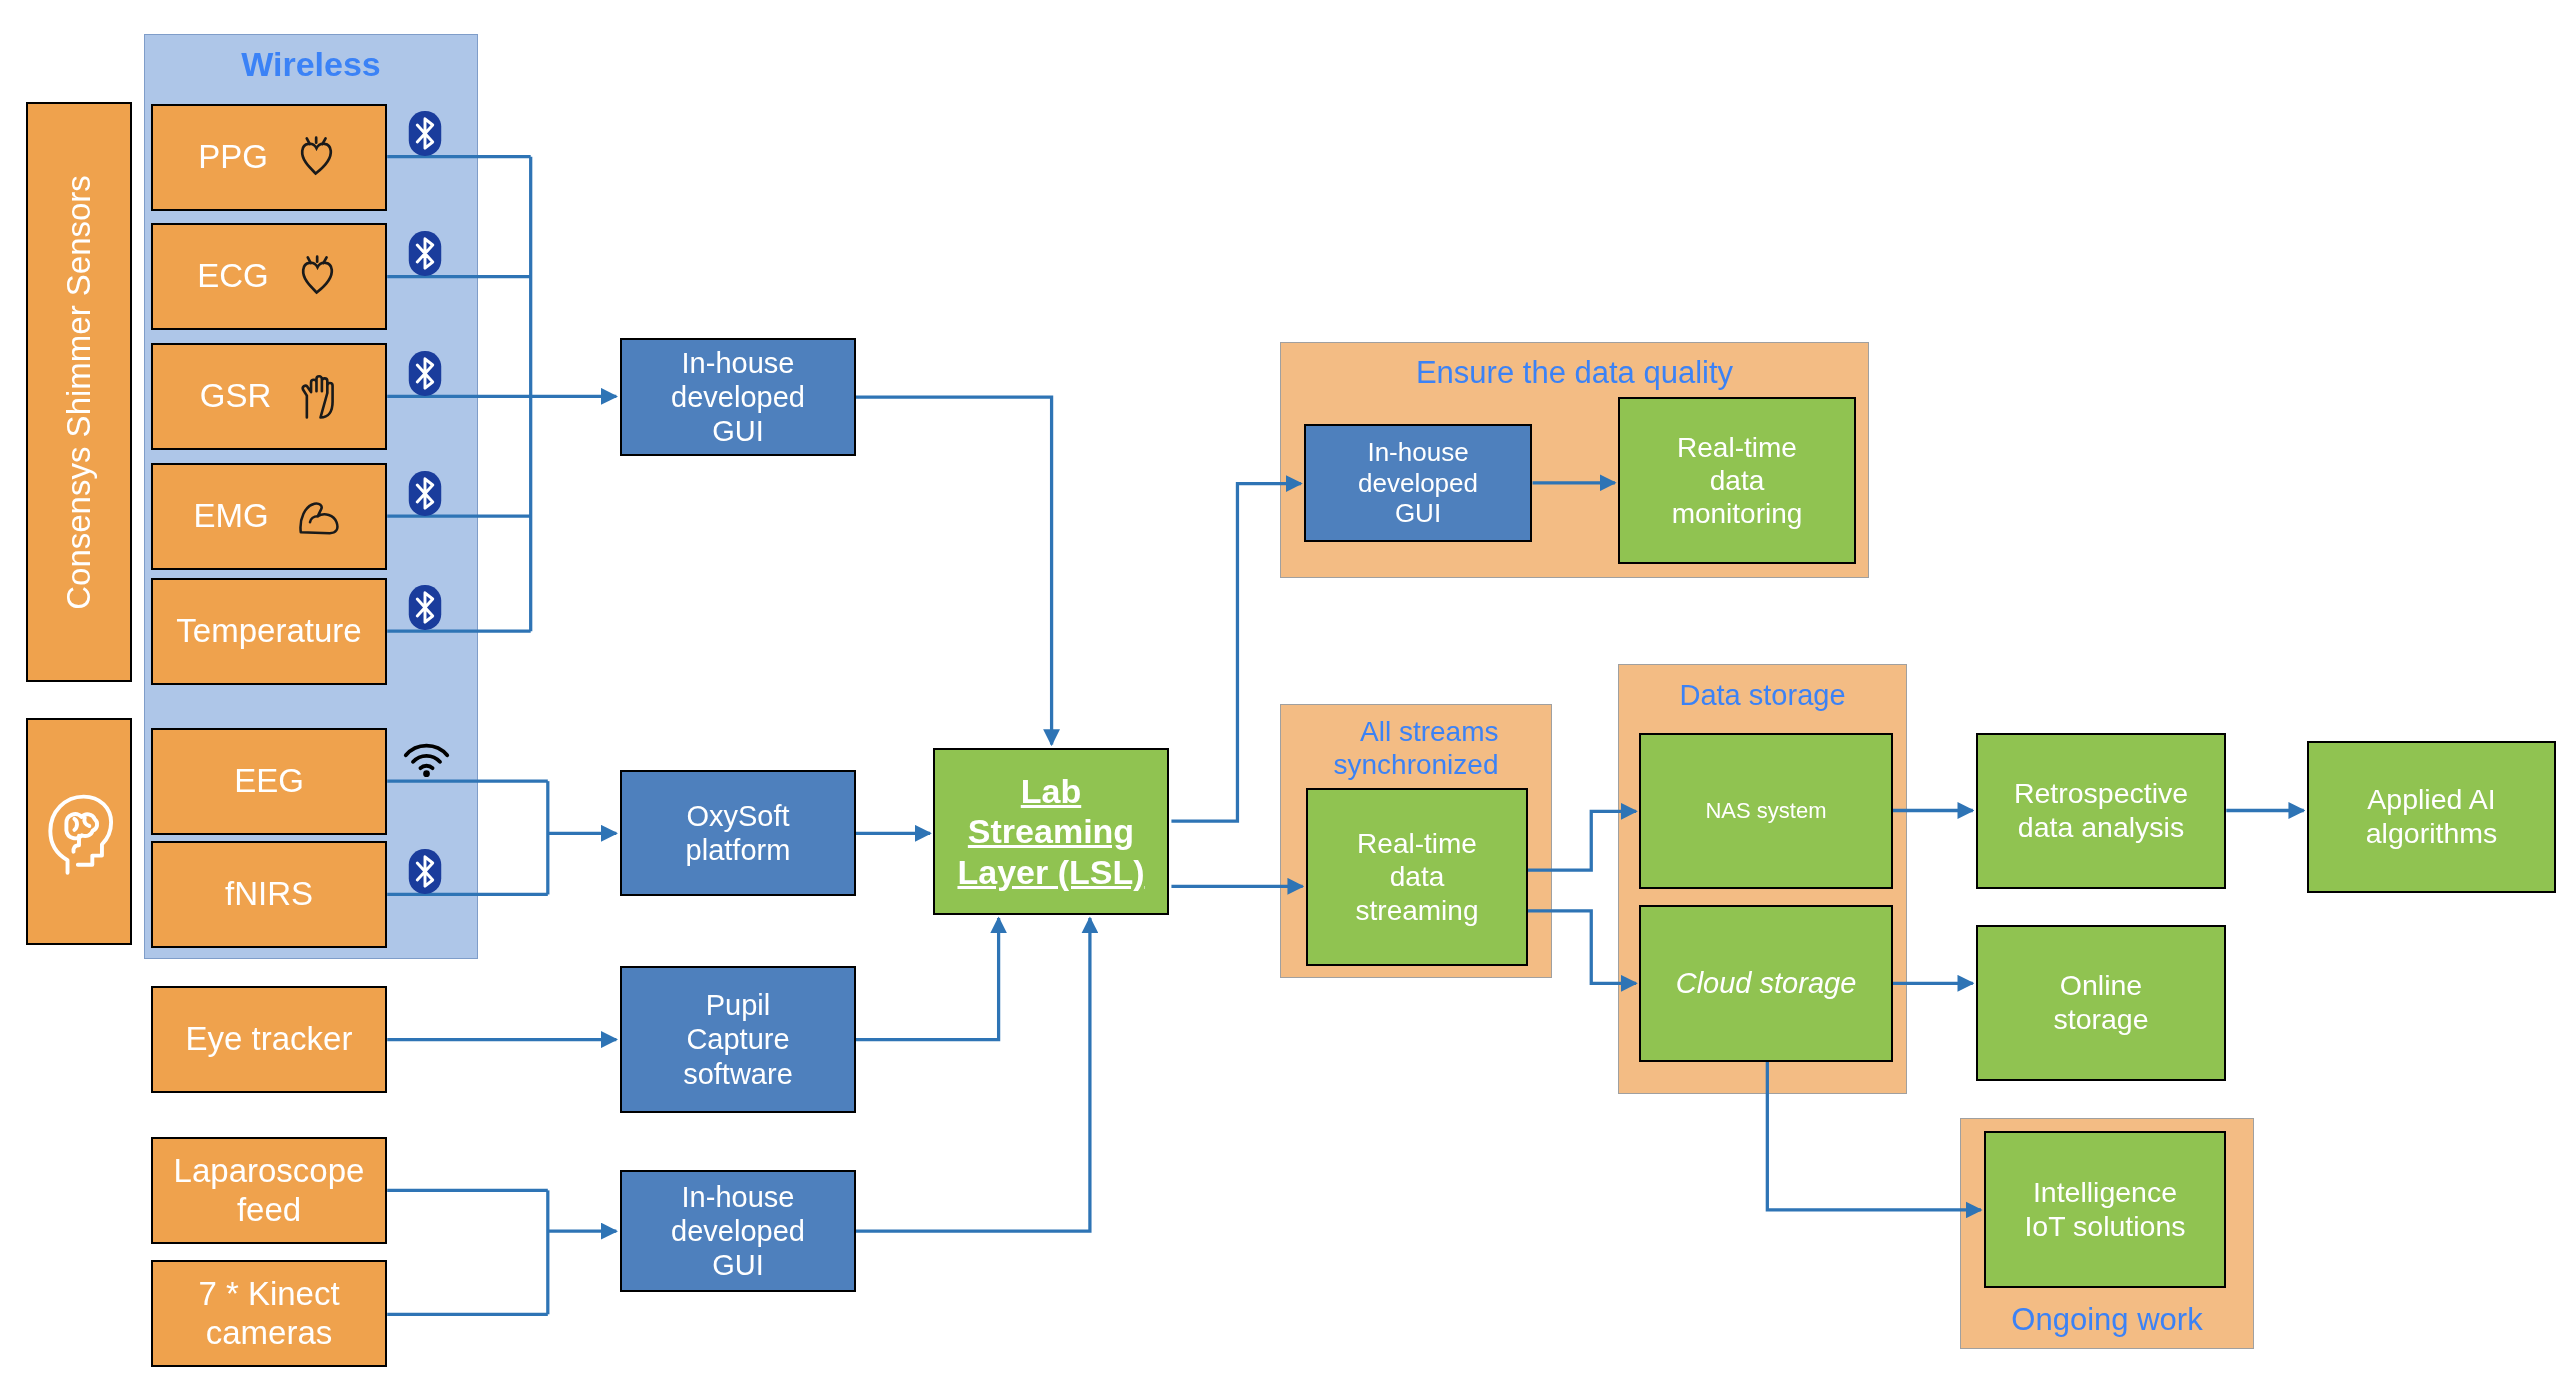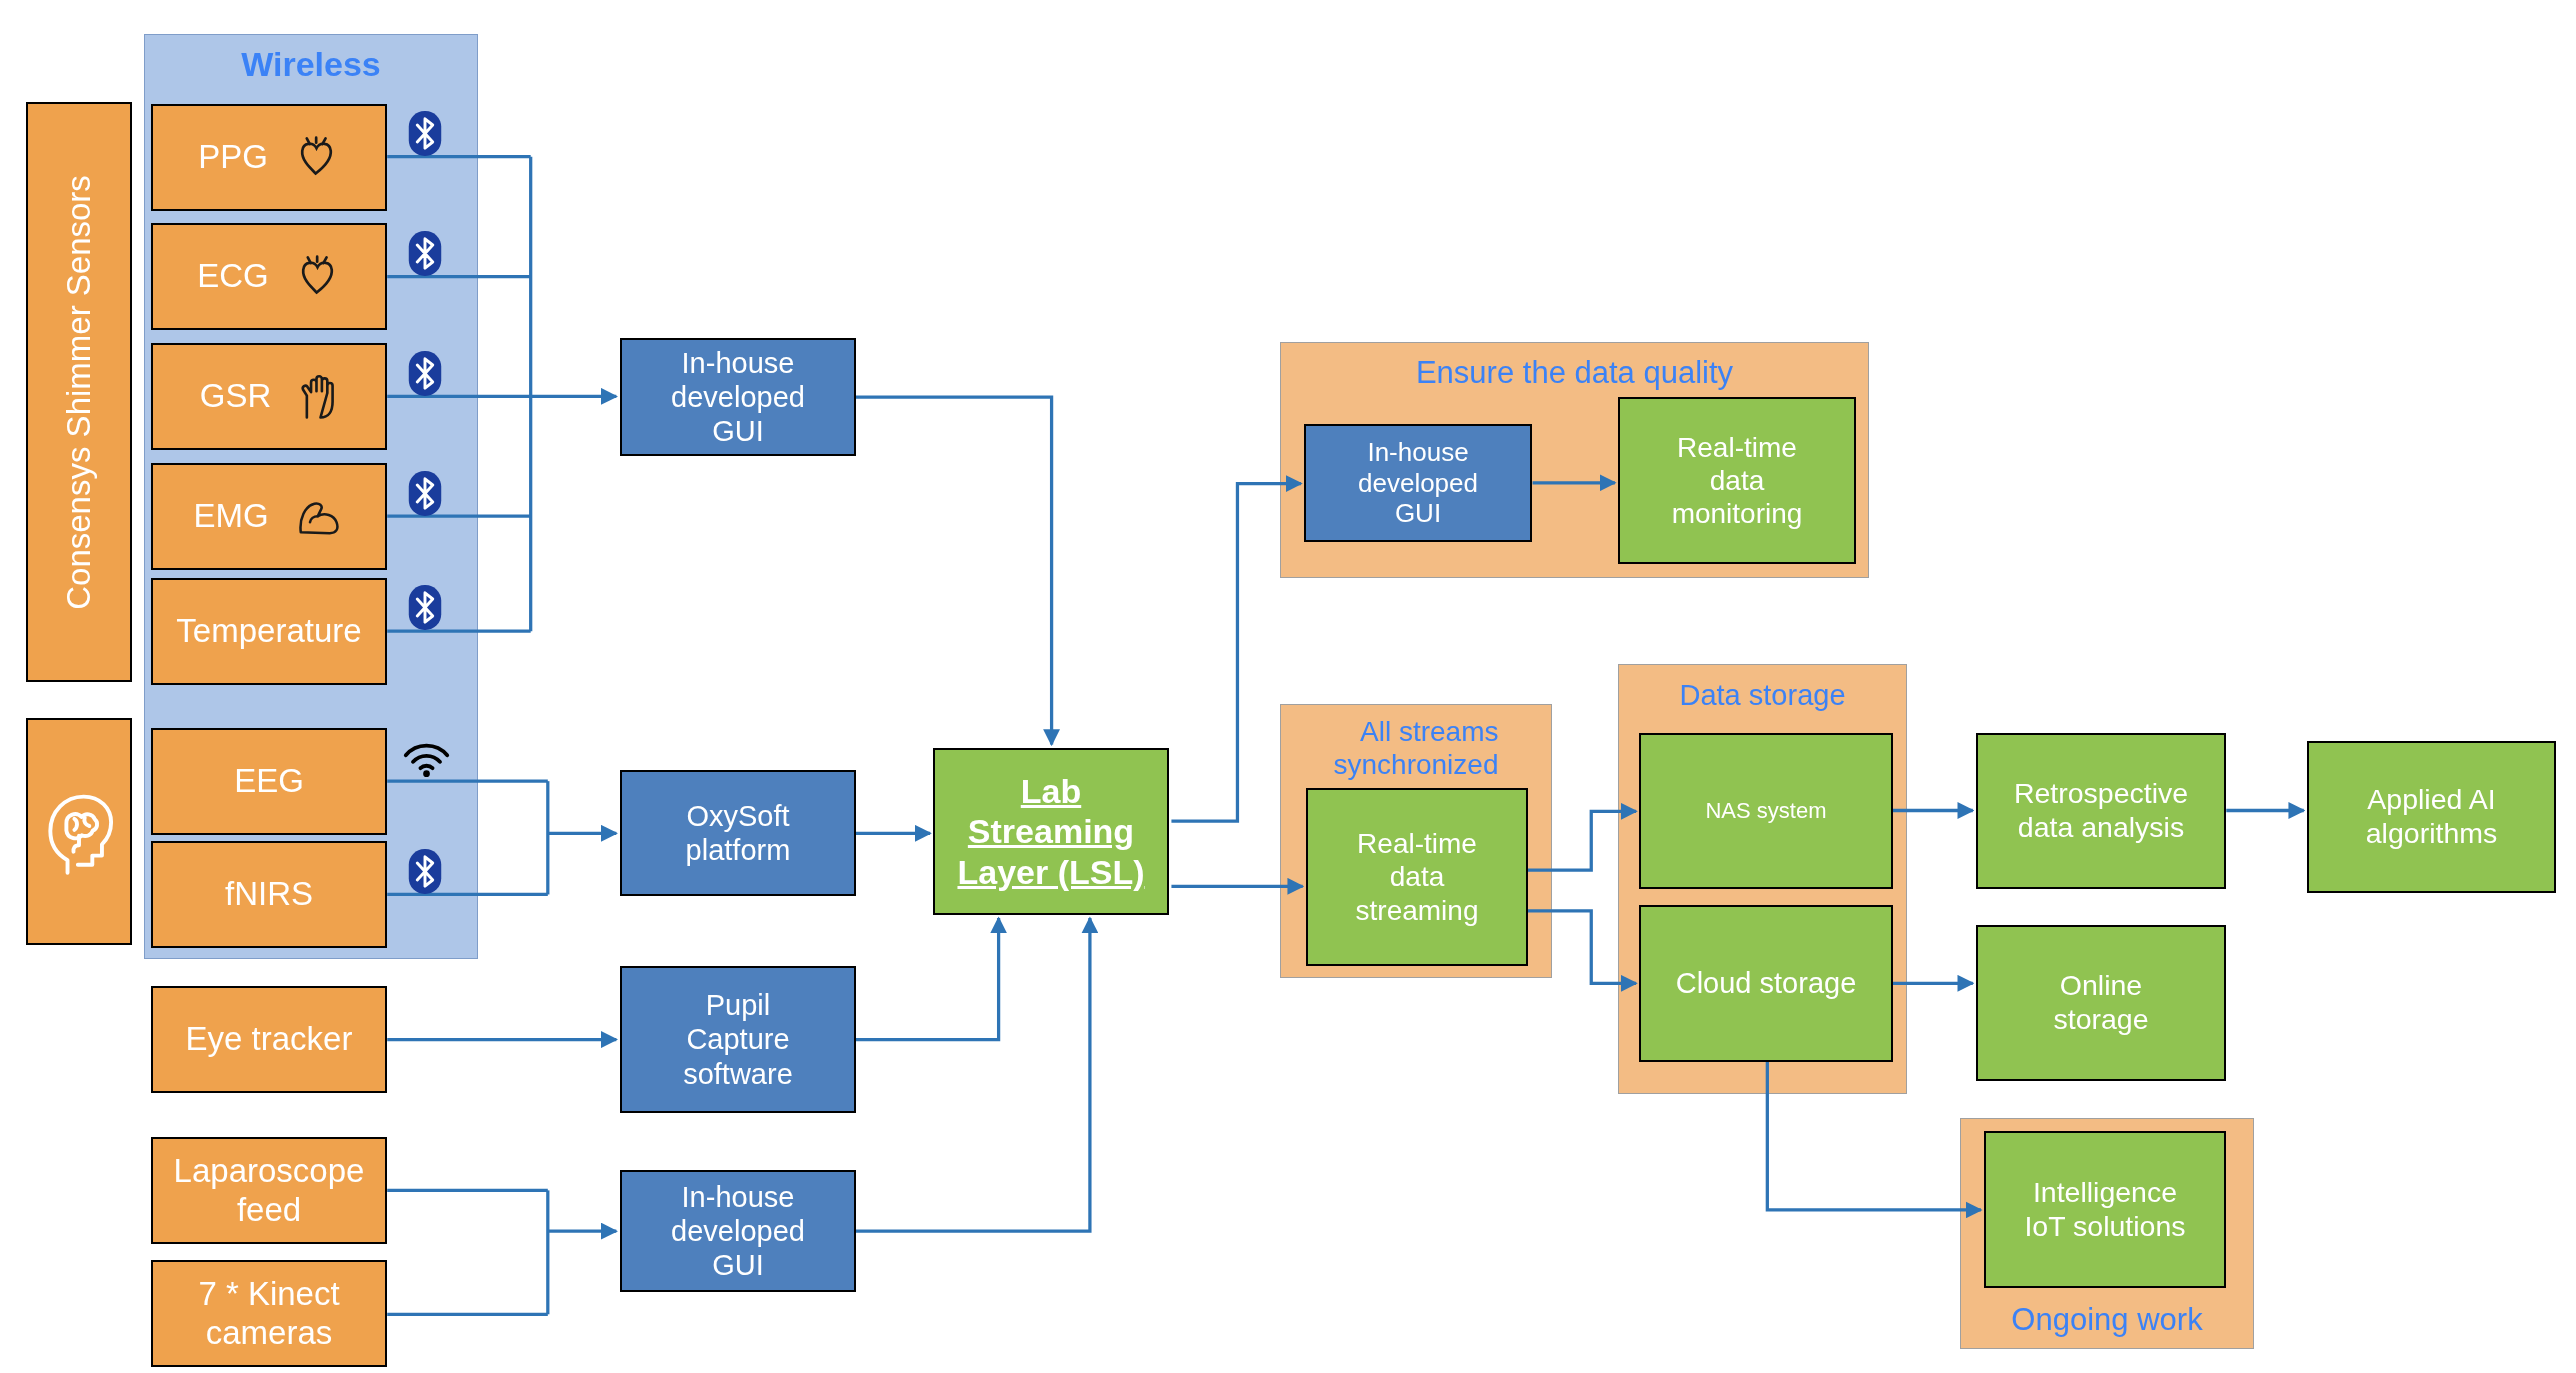--- a/index.html
+++ b/index.html
@@ -255,21 +255,21 @@
     <span>Real-time
 data
 streaming</span>
   </div>
 
   <div class="abs group" style="left:1618px;top:664px;width:289px;height:430px;"></div>
   <div class="abs groupLabel" style="left:1618px;top:673px;width:289px;height:46px;font-size:29px;">Data storage</div>
   <div class="abs node green" style="left:1639px;top:733px;width:254px;height:156px;font-size:22px;">
     <span>NAS system</span>
   </div>
-  <div class="abs node green" style="left:1639px;top:905px;width:254px;height:157px;font-size:29px;">
+  <div class="abs node green" style="left:1639px;top:905px;width:254px;height:157px;font-size:29px;font-style:italic;">
     <span>Cloud storage</span>
   </div>
 
   <div class="abs node green" style="left:1976px;top:733px;width:250px;height:156px;font-size:28.5px;">
     <span>Retrospective
 data analysis</span>
   </div>
   <div class="abs node green" style="left:2307px;top:741px;width:249px;height:152px;font-size:28.5px;">
     <span>Applied AI
 algorithms</span>

